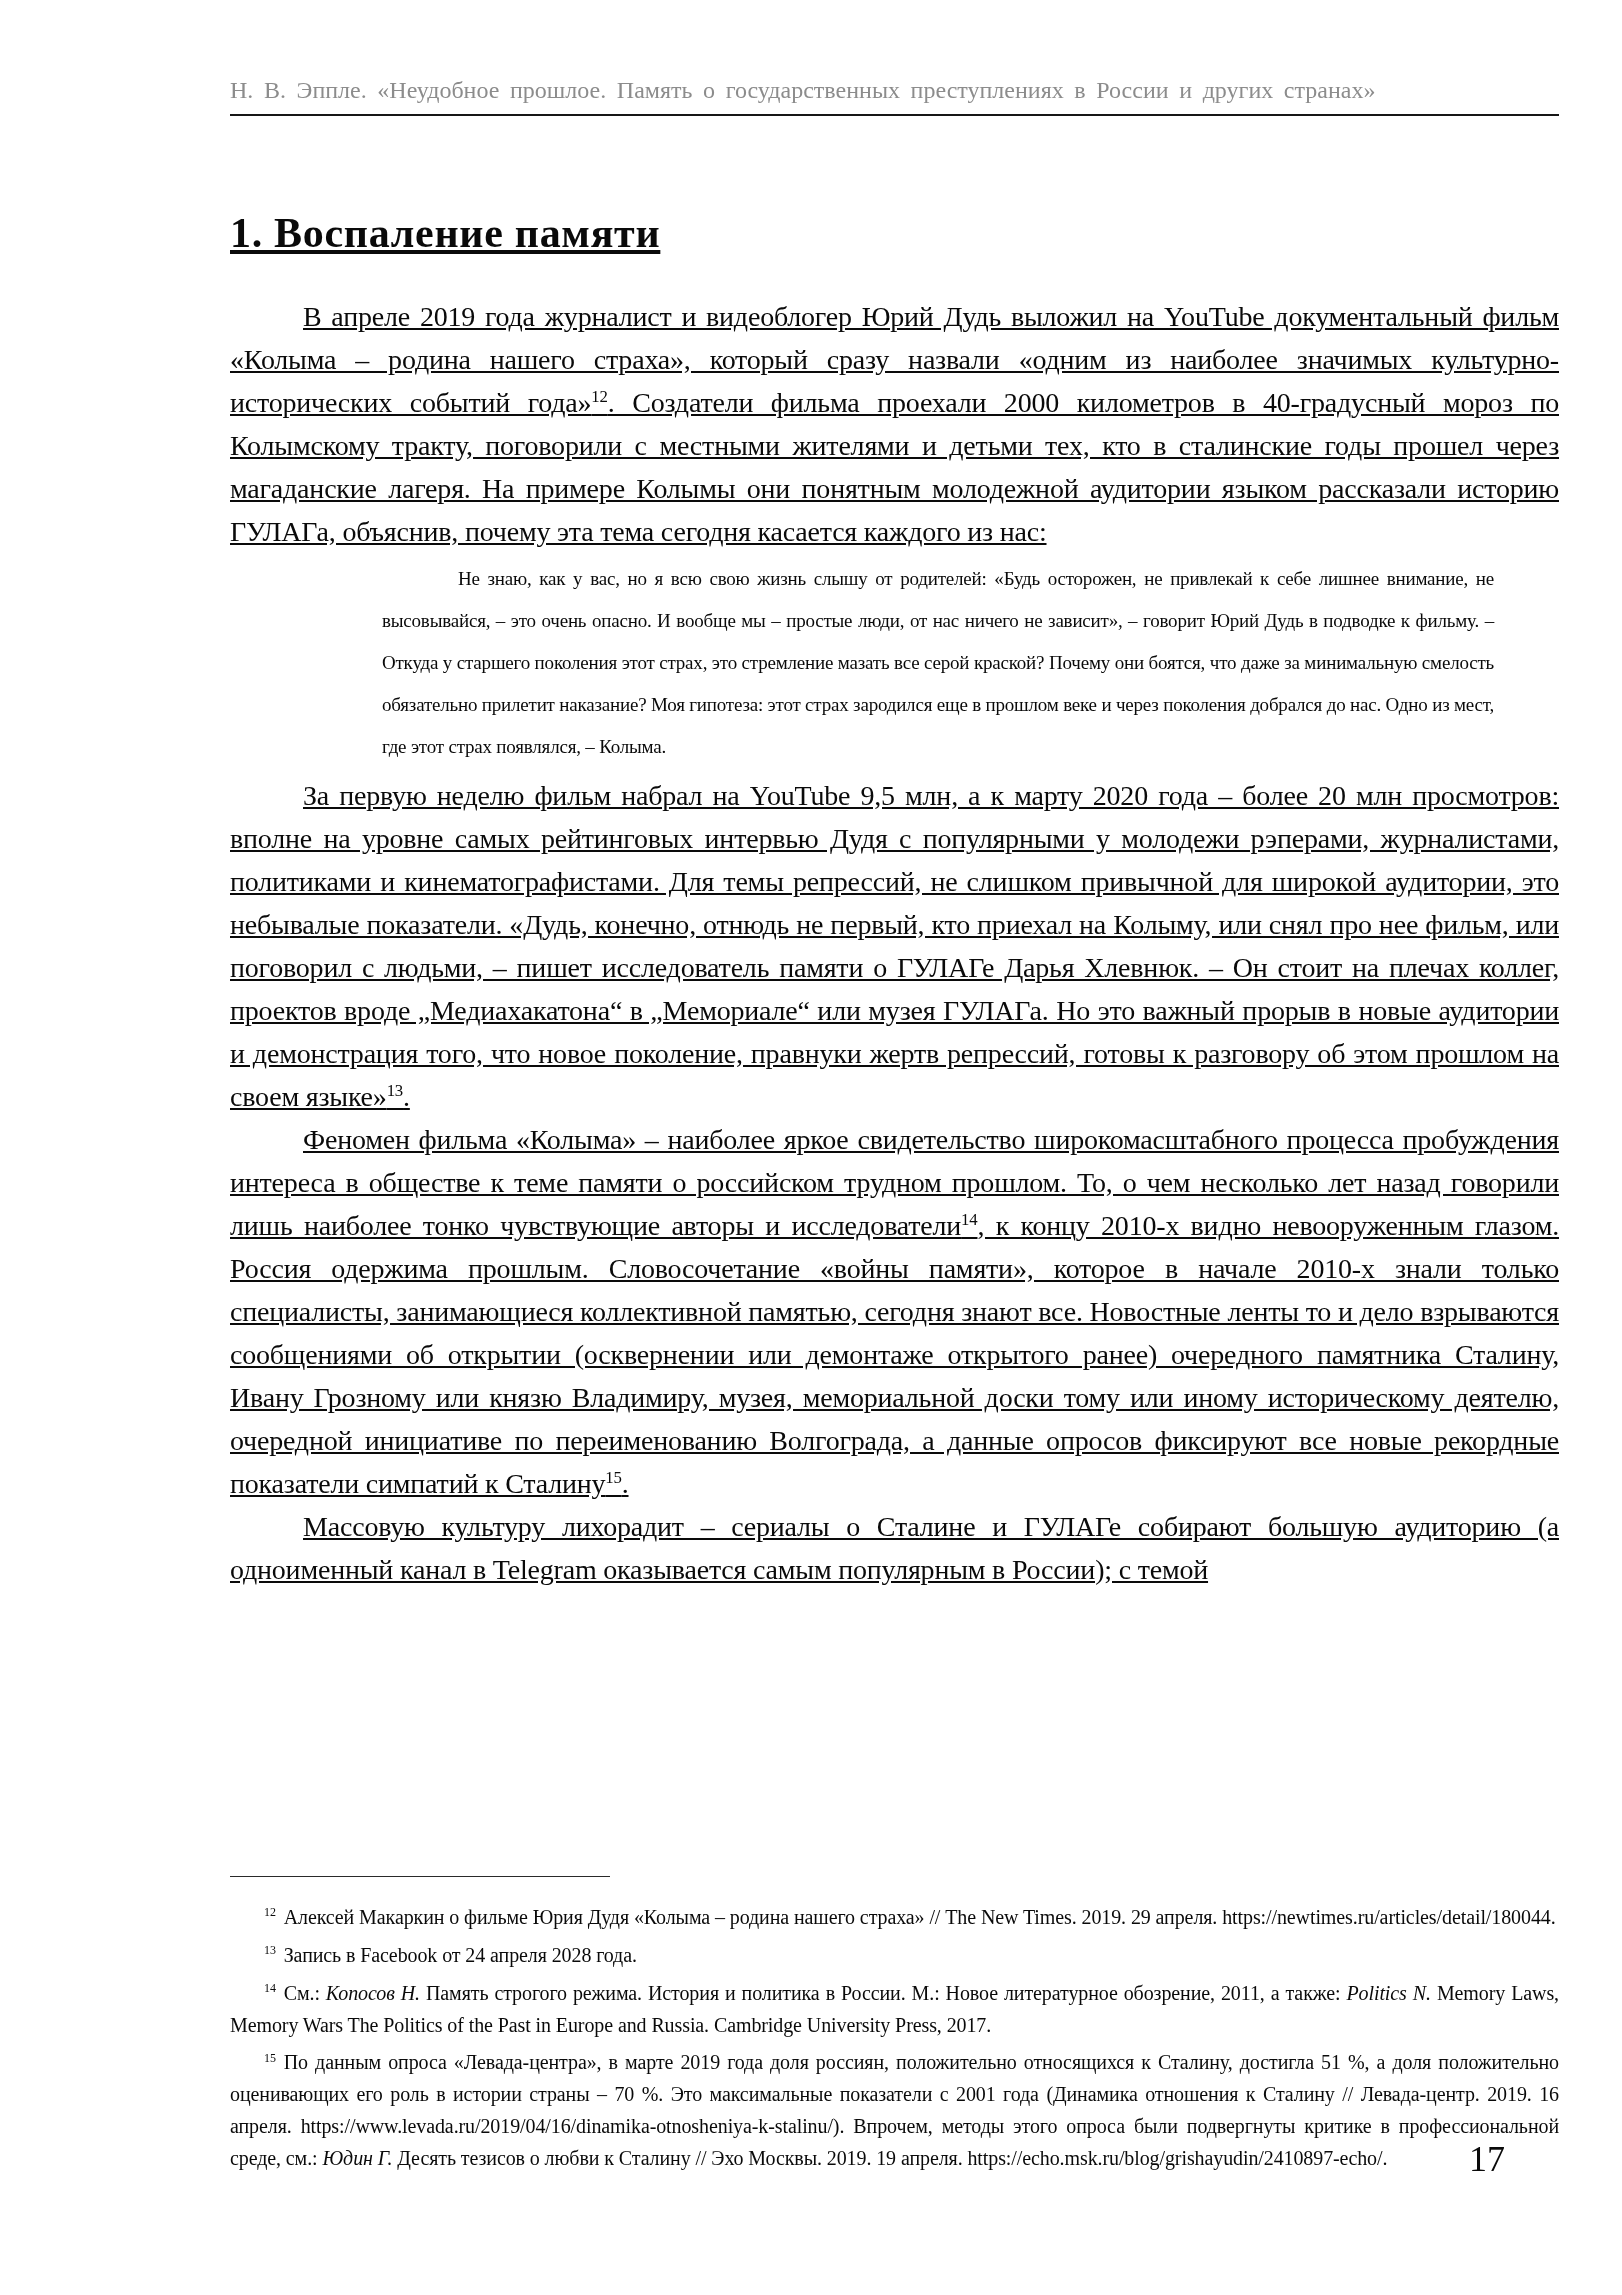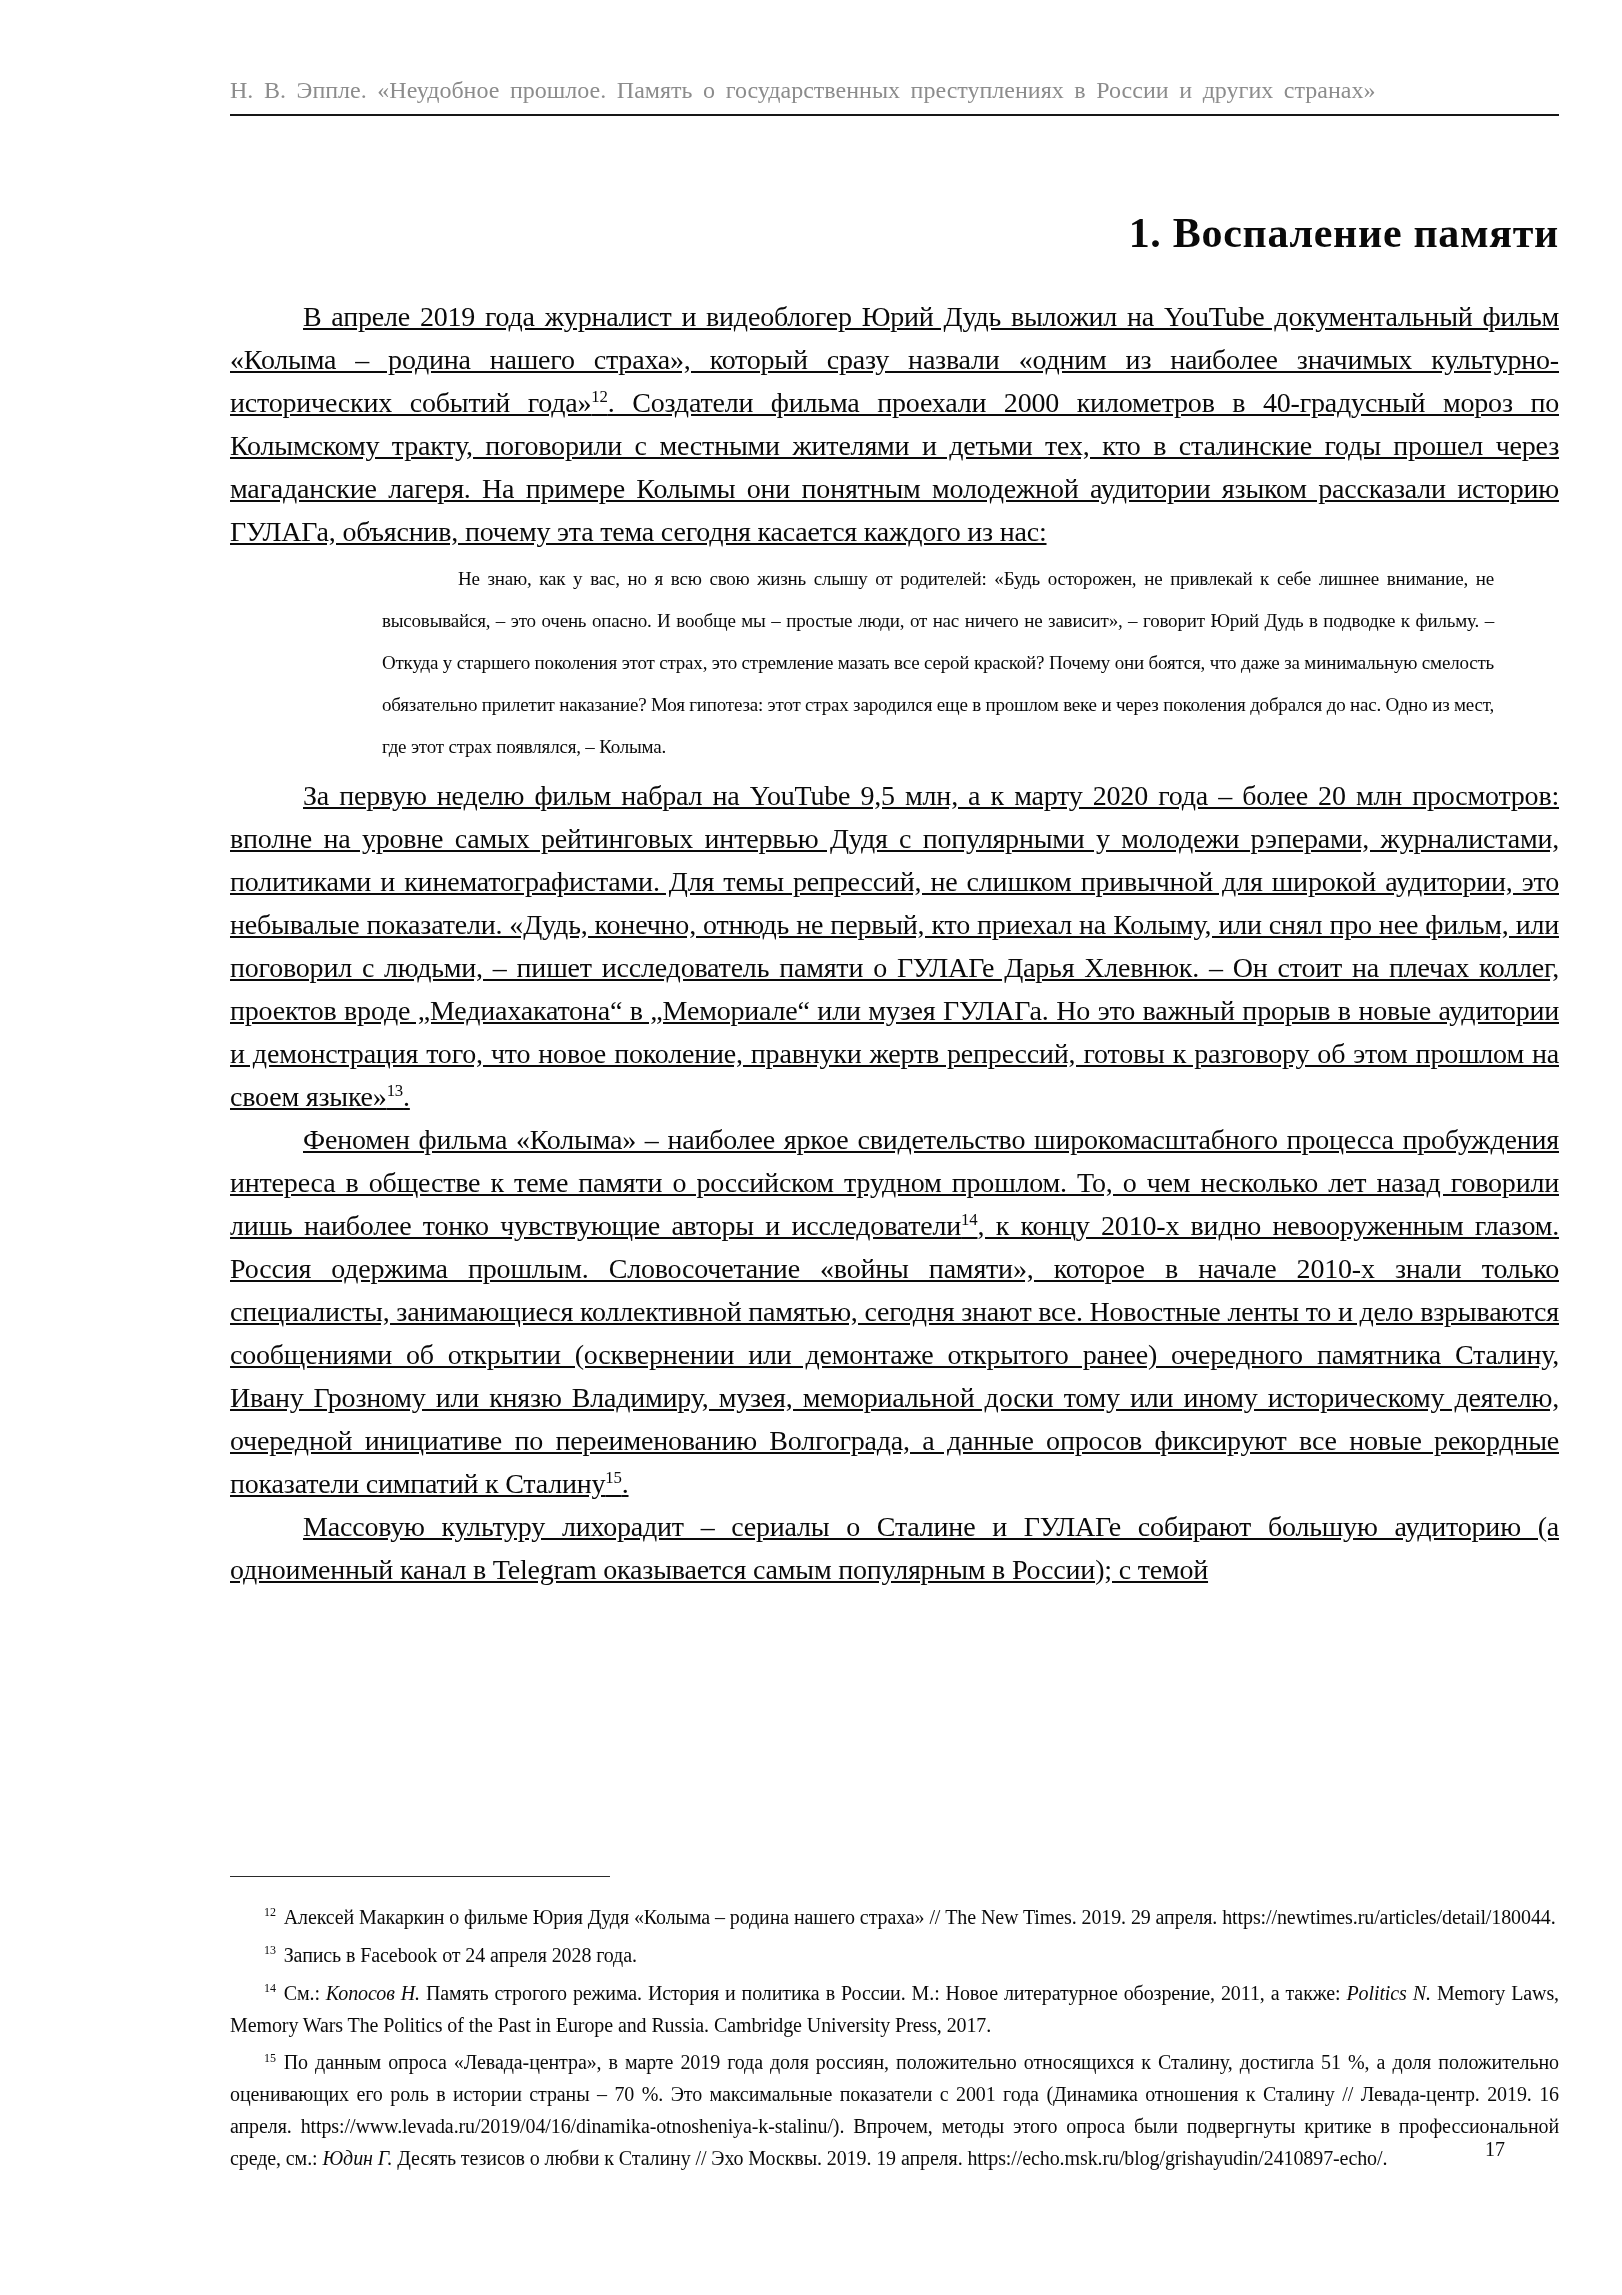--- a/index.html
+++ b/index.html
@@ -28,23 +28,24 @@
     border:0;border-top:2px solid #161616;height:0;
   }
 
   
   .main-text{min-height:1667px;}
 
   h1.chapter-title{
     font-size:42px;
     line-height:48px;
     font-weight:bold;
-    text-align:right;
+    text-align:left;
     letter-spacing:0.7px;
     margin:93px 0 38px 0;
+    text-decoration:underline;
   }
 
   .body-p{
     font-size:28px;
     line-height:43px;
     letter-spacing:-0.2px;
     text-align:justify;
     text-indent:73px;
     margin:0;
     text-decoration:underline;
@@ -85,21 +86,21 @@
     line-height:0;
     vertical-align:super;
     margin-right:7.9px;
   }
   .footnote em{font-style:italic;}
 
   .page-number{
     position:absolute;
     top:2138px;
     right:118px;
-    font-size:20px;
+    font-size:36px;
   }
 </style>
 </head>
 <body>
 
 <div class="page">
   <div class="content">
 
     <div class="running-head">Н. В. Эппле.  «Неудобное прошлое. Память о государственных преступлениях в России и других странах»</div>
     <hr class="head-rule">

